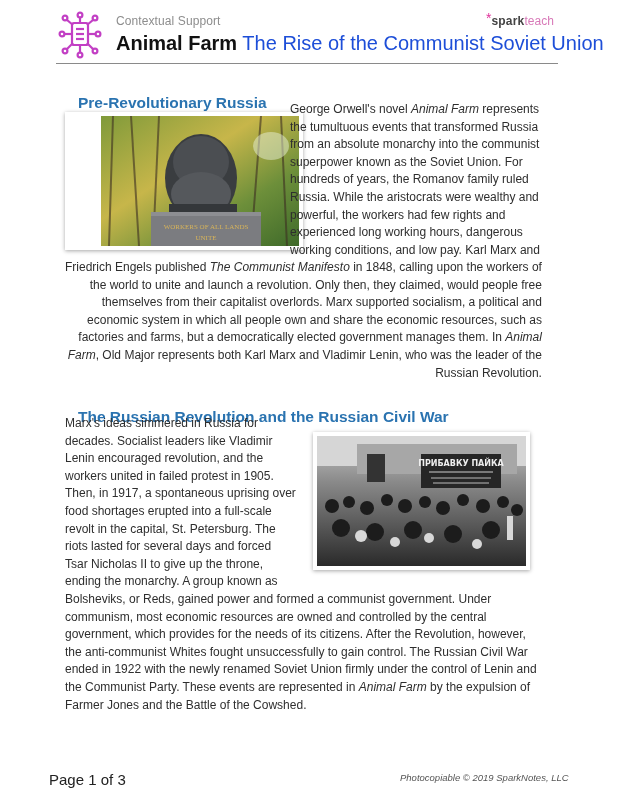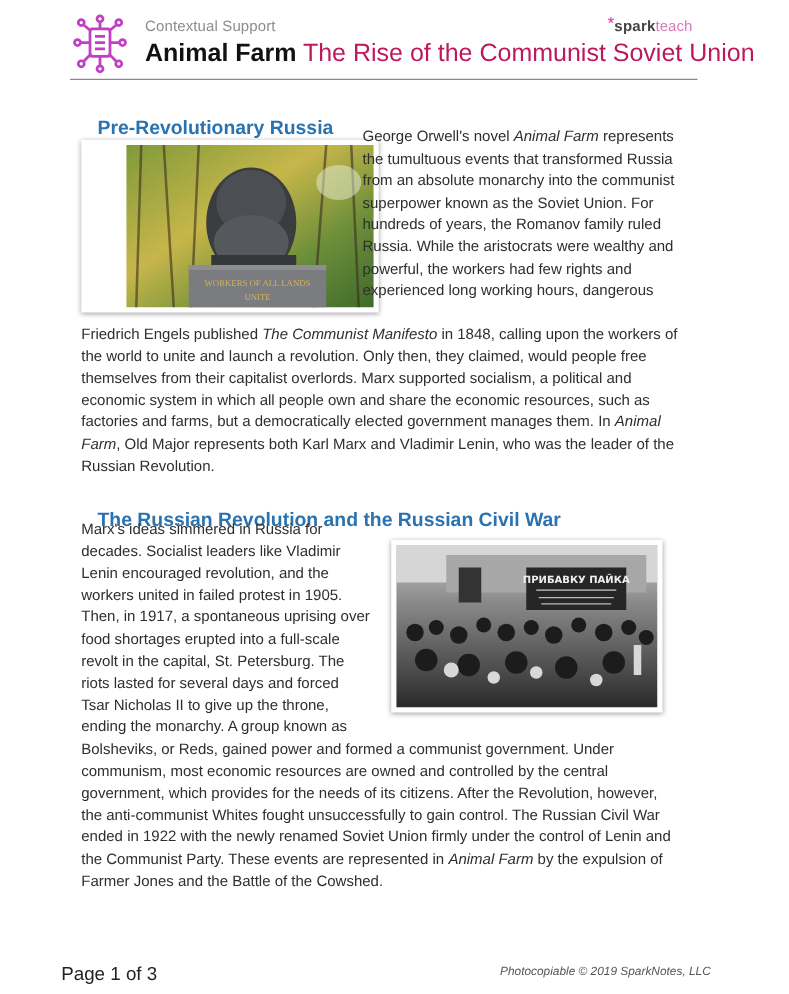--- a/index.html
+++ b/index.html
@@ -4,41 +4,41 @@
 <style>
   html, body { margin: 0; padding: 0; background: #ffffff; }
   body { width: 631px; height: 795px; position: relative; overflow: hidden;
          font-family: "Liberation Sans", "DejaVu Sans", sans-serif; color: #2b2b2b; }
 
   .header { position: absolute; left: 0; top: 0; width: 513px; height: 70px; }
   .logo-icon { position: absolute; left: 58px; top: 11px; width: 44px; height: 48px; }
   .kicker { position: absolute; left: 116px; top: 14px; font-size: 12px; color: #8d8d8d; letter-spacing: 0.1px; }
   .title { position: absolute; left: 116px; top: 32px; font-size: 20px; color: #333; white-space: nowrap; }
   .title .book { font-weight: bold; color: #111; }
-  .title .sub { font-weight: normal; color: #be185d; }
+  .title .sub { font-weight: normal; color: #1d4ed8; }
   .brand { position: absolute; left: 486px; top: 12px; font-size: 12px; white-space: nowrap; }
   .brand .ast { color: #e0309b; font-size: 14px; position: relative; top: -2px; }
   .brand .spark { color: #444; font-weight: bold; letter-spacing: 0.2px; }
   .brand .teach { color: #d879b8; }
   .divider { position: absolute; left: 56px; top: 63px; width: 502px; height: 1px; background: #8a8a8a; }
 
   h2 { position: absolute; margin: 13px; font-size: 15.5px; font-weight: bold; color: #2a73b0; white-space: nowrap; }
   .h-pre { left: 65px; top: 81px; }
   .h-rev { left: 65px; top: 395px; }
 
   .photo { position: absolute; background: #fff; padding: 4px; box-shadow: 0 1px 4px rgba(0,0,0,0.35); }
   .photo svg { display: block; }
   .photo-marx { left: 65px; top: 112px; width: 198px; height: 130px; padding-left: 36px; }
   .photo-protest { left: 313px; top: 432px; width: 209px; height: 130px; }
 
   .para { position: absolute; font-size: 12px; line-height: 17.6px; color: #2e2e2e; }
   .para .line { display: block; white-space: nowrap; }
   .para i { font-style: italic; }
   .p1a { left: 290px; top: 101px; }
-  .p1b { left: 65px; top: 259px; }
+  .p1b { left: 65px; top: 259px; text-align: right; }
   .p2a { left: 65px; top: 415px; }
   .p2b { left: 65px; top: 591px; }
 
   .footer-page { position: absolute; left: 49px; top: 771px; font-size: 15px; color: #222; }
   .footer-copy { position: absolute; left: 400px; top: 772px; font-size: 9.5px; font-style: italic; color: #555; white-space: nowrap; }
 </style>
 </head>
 <body>
 
 <div class="header">
@@ -111,20 +111,21 @@
 
 <div class="para p1a" id="s0a">
     <span class="line"><span>George Orwell's novel </span><i>Animal Farm</i><span> represents</span></span>
     <span class="line"><span>the tumultuous events that transformed Russia</span></span>
     <span class="line"><span>from an absolute monarchy into the communist</span></span>
     <span class="line"><span>superpower known as the Soviet Union. For</span></span>
     <span class="line"><span>hundreds of years, the Romanov family ruled</span></span>
     <span class="line"><span>Russia. While the aristocrats were wealthy and</span></span>
     <span class="line"><span>powerful, the workers had few rights and</span></span>
     <span class="line"><span>experienced long working hours, dangerous</span></span>
+    <span class="line"><span>working conditions, and low pay. Karl Marx and</span></span>
   </div>
 <div class="para p1b" id="s0b">
     <span class="line"><span>Friedrich Engels published </span><i>The Communist Manifesto</i><span> in 1848, calling upon the workers of</span></span>
     <span class="line"><span>the world to unite and launch a revolution. Only then, they claimed, would people free</span></span>
     <span class="line"><span>themselves from their capitalist overlords. Marx supported socialism, a political and</span></span>
     <span class="line"><span>economic system in which all people own and share the economic resources, such as</span></span>
     <span class="line"><span>factories and farms, but a democratically elected government manages them. In </span><i>Animal</i></span>
     <span class="line"><i>Farm</i><span>, Old Major represents both Karl Marx and Vladimir Lenin, who was the leader of the</span></span>
     <span class="line"><span>Russian Revolution.</span></span>
   </div>

